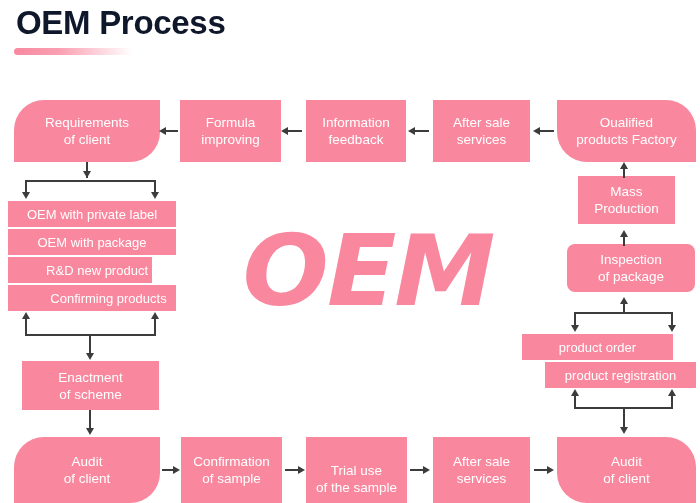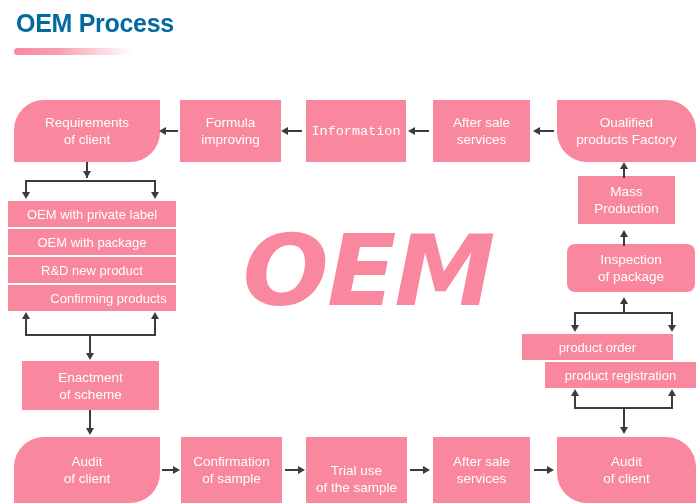--- a/index.html
+++ b/index.html
@@ -22,23 +22,23 @@
     width: 700px;
     height: 503px;
     background: #ffffff;
   }
 
   
   #page-title {
     position: absolute;
     left: 16px;
     top: 2px;
-    font-size: 25px;
+    font-size: 33px;
     font-weight: bold;
-    color: #0369a1;
+    color: #0f172a;
     letter-spacing: -0.3px;
     line-height: 42px;
     white-space: nowrap;
   }
   #title-underline {
     position: absolute;
     left: 14px;
     top: 48px;
     width: 118px;
     height: 7px;
@@ -144,23 +144,24 @@
     </div>
   </div>
 
   <div class="box" style="left:180px; top:100px; width:101px; height:62px;">
     <div class="lines">
       <span>Formula</span>
       <span class="l2">improving</span>
     </div>
   </div>
 
-  <div class="box" style="left:306px; top:100px; width:100px; height:62px;font-family:Liberation Mono, monospace;">
+  <div class="box" style="left:306px; top:100px; width:100px; height:62px;">
     <div class="lines">
       <span>Information</span>
+      <span class="l2">feedback</span>
     </div>
   </div>
 
   <div class="box" style="left:433px; top:100px; width:97px; height:62px;">
     <div class="lines">
       <span>After sale</span>
       <span class="l2">services</span>
     </div>
   </div>
 
@@ -190,21 +191,21 @@
   <div class="arrow arrow-down" style="left:21.5px; top:192px;"></div>
   <div class="conn v-line" style="left:154px; top:180px; width:2px; height:13px;"></div>
   <div class="arrow arrow-down" style="left:150.5px; top:192px;"></div>
 
   <div class="box small" style="left:8px; top:201px; width:168px; height:26px;">
     <span>OEM with private label</span>
   </div>
   <div class="box small" style="left:8px; top:229px; width:168px; height:26px;">
     <span>OEM with package</span>
   </div>
-  <div class="box small" style="left:8px; top:257px; width:168px; height:26px;">
+  <div class="box small" style="left:8px; top:257px; width:144px; height:26px;justify-content:flex-end;">
     <span>R&amp;D new product</span>
   </div>
   <div class="box small" style="left:8px; top:285px; width:168px; height:26px;padding-left:37px;">
     <span>Confirming products</span>
   </div>
 
   <div class="arrow arrow-up" style="left:21.5px; top:312px;"></div>
   <div class="conn v-line" style="left:25px; top:318px; width:2px; height:18px;"></div>
   <div class="arrow arrow-up" style="left:150.5px; top:312px;"></div>
   <div class="conn v-line" style="left:154px; top:318px; width:2px; height:18px;"></div>

